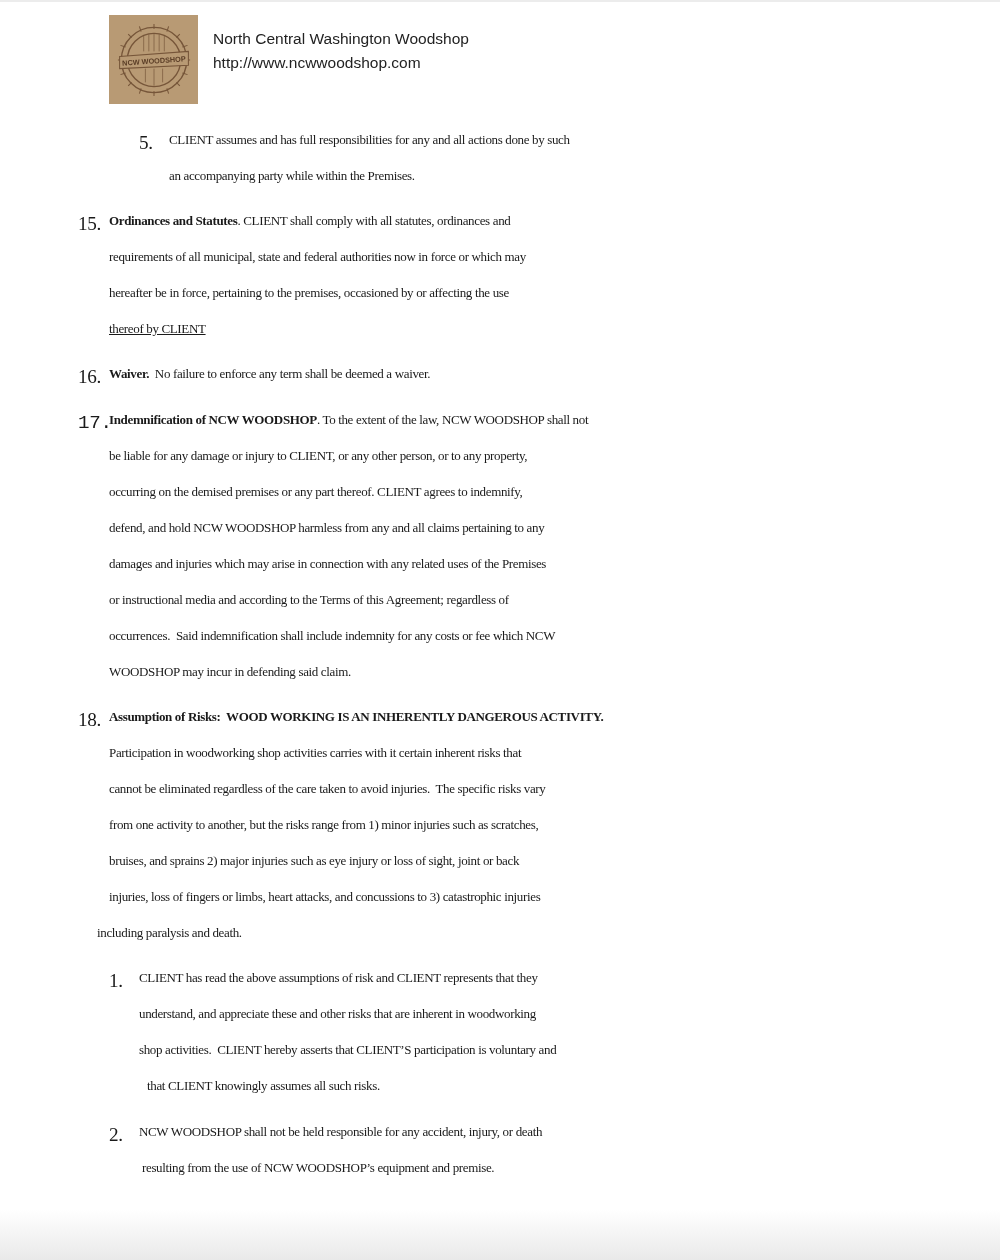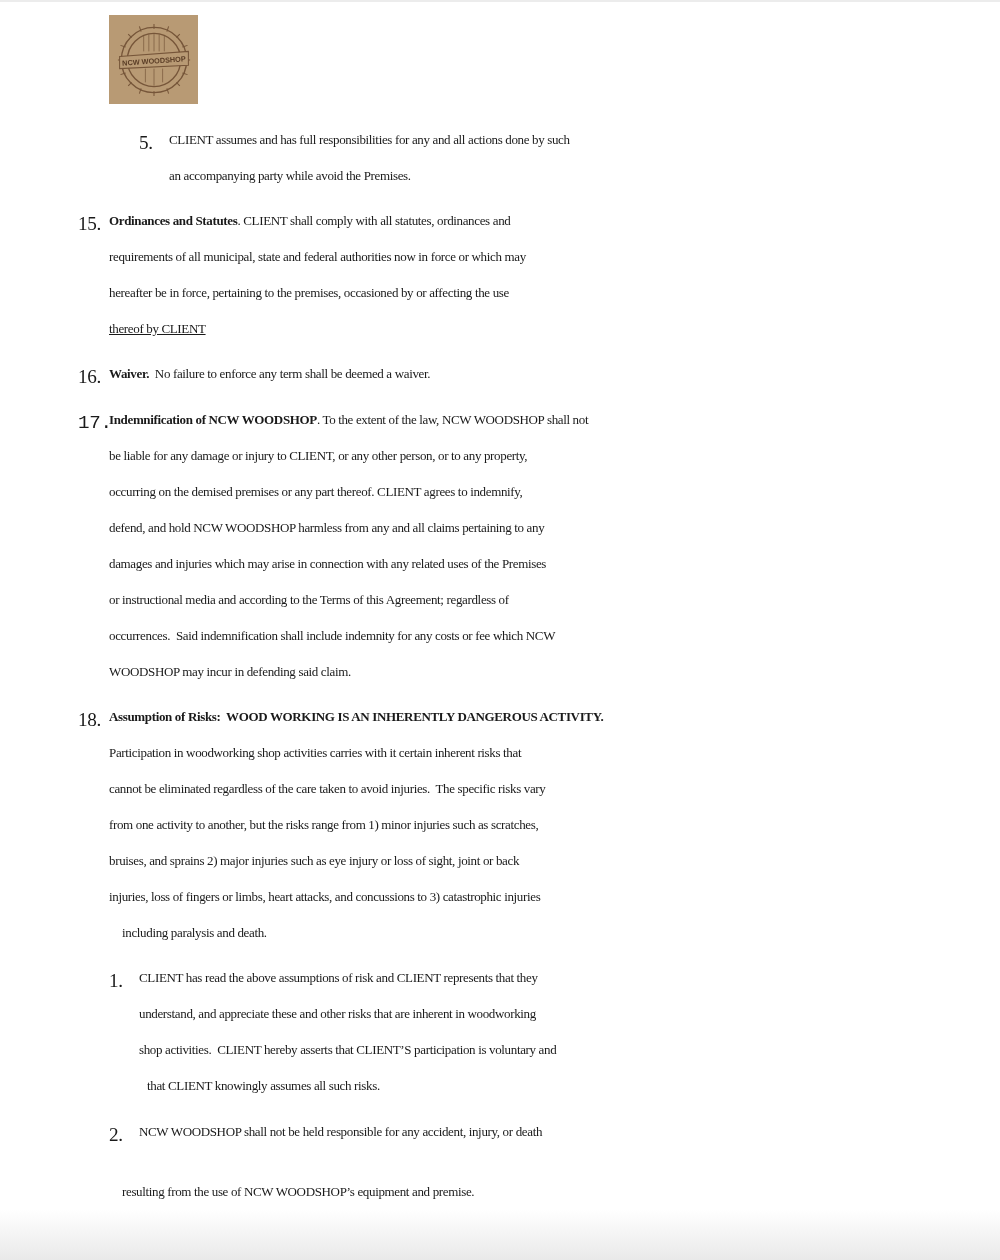--- a/index.html
+++ b/index.html
@@ -67,29 +67,31 @@
           <line x1="40" y1="60" x2="40" y2="76"></line>
             <line x1="50" y1="60" x2="50" y2="80"></line>
           <line x1="60" y1="60" x2="60" y2="76"></line>
         </g>
         <path d="M10 46 L90 40 L90 56 L10 60 Z" fill="#b89a74" stroke-width="1.2"></path>
       </g>
       <text x="50" y="54" text-anchor="middle" font-family="Liberation Sans, sans-serif" font-weight="bold" font-size="8.5" fill="#5a3d26" transform="rotate(-4 50 52)">NCW WOODSHOP</text>
     </svg>
   </div>
   <div class="header-text">
+    <div>North Central Washington Woodshop</div>
+    <div>http://www.ncwwoodshop.com</div>
   </div>
 </div>
 
 <div class="doc">
 
   <div>
     <span class="num" style="left:139px; top:6px;">5.</span>
     <span class="line" style="left:169px; top:6px;">CLIENT assumes and has full responsibilities for any and all actions done by such</span>
-    <span class="line" style="left:169px; top:42px;">an accompanying party while avoid the Premises.</span>
+    <span class="line" style="left:169px; top:42px;">an accompanying party while within the Premises.</span>
   </div>
 
   <div>
     <span class="num" style="left:78px; top:87px;">15.</span>
     <span class="line" style="left:109px; top:87px;"><b>Ordinances and Statutes</b><span>. CLIENT shall comply with all statutes,  ordinances and</span></span>
     <span class="line" style="left:109px; top:123px;">requirements of all municipal, state and federal authorities now in force or which may</span>
     <span class="line" style="left:109px; top:159px;">hereafter be in force, pertaining to the premises, occasioned by or affecting the use</span>
     <span class="line" style="left:109px; top:195px;text-decoration:underline;">thereof by CLIENT</span>
   </div>
 
@@ -111,31 +113,31 @@
   </div>
 
   <div>
     <span class="num" style="left:78px; top:583px;">18.</span>
     <span class="line" style="left:109px; top:583px; white-space:pre;"><b>Assumption of Risks:  WOOD WORKING IS AN INHERENTLY DANGEROUS ACTIVITY.</b></span>
     <span class="line" style="left:109px; top:619px;">Participation in woodworking shop activities carries with it certain inherent risks that</span>
     <span class="line" style="left:109px; top:655px; white-space:pre;">cannot be eliminated regardless of the care taken to avoid injuries.  The specific risks vary</span>
     <span class="line" style="left:109px; top:691px;">from one activity to another, but the risks range from 1) minor injuries such as scratches,</span>
     <span class="line" style="left:109px; top:727px;">bruises, and sprains 2) major injuries such as eye injury or loss of sight, joint or back</span>
     <span class="line" style="left:109px; top:763px;">injuries, loss of fingers or limbs, heart attacks, and concussions to 3) catastrophic injuries</span>
-    <span class="line" style="left:122px; top:799px;">including paralysis and death.</span>
+    <span class="line" style="left:97px; top:799px;">including paralysis and death.</span>
 
     <div>
       <span class="num" style="left:109px; top:844px;">1.</span>
       <span class="line" style="left:139px; top:844px;">CLIENT has read the above assumptions of risk and CLIENT represents that they</span>
       <span class="line" style="left:139px; top:880px;">understand, and appreciate these and other risks that are inherent in woodworking</span>
       <span class="line" style="left:139px; top:916px; white-space:pre;">shop activities.  CLIENT hereby asserts that CLIENT’S participation is voluntary and</span>
       <span class="line" style="left:147px; top:952px;">that CLIENT knowingly assumes all such risks.</span>
     </div>
 
     <div>
       <span class="num" style="left:109px; top:998px;">2.</span>
       <span class="line" style="left:139px; top:998px;">NCW WOODSHOP shall not be held responsible for any accident, injury, or death</span>
-      <span class="line" style="left:122px; top:1034px;margin-top:24px;">resulting from the use of NCW WOODSHOP’s equipment and premise.</span>
+      <span class="line" style="left:142px; top:1034px;">resulting from the use of NCW WOODSHOP’s equipment and premise.</span>
     </div>
   </div>
 </div>
 
 <div class="bottom-fade"></div>
 
 </body></html>

